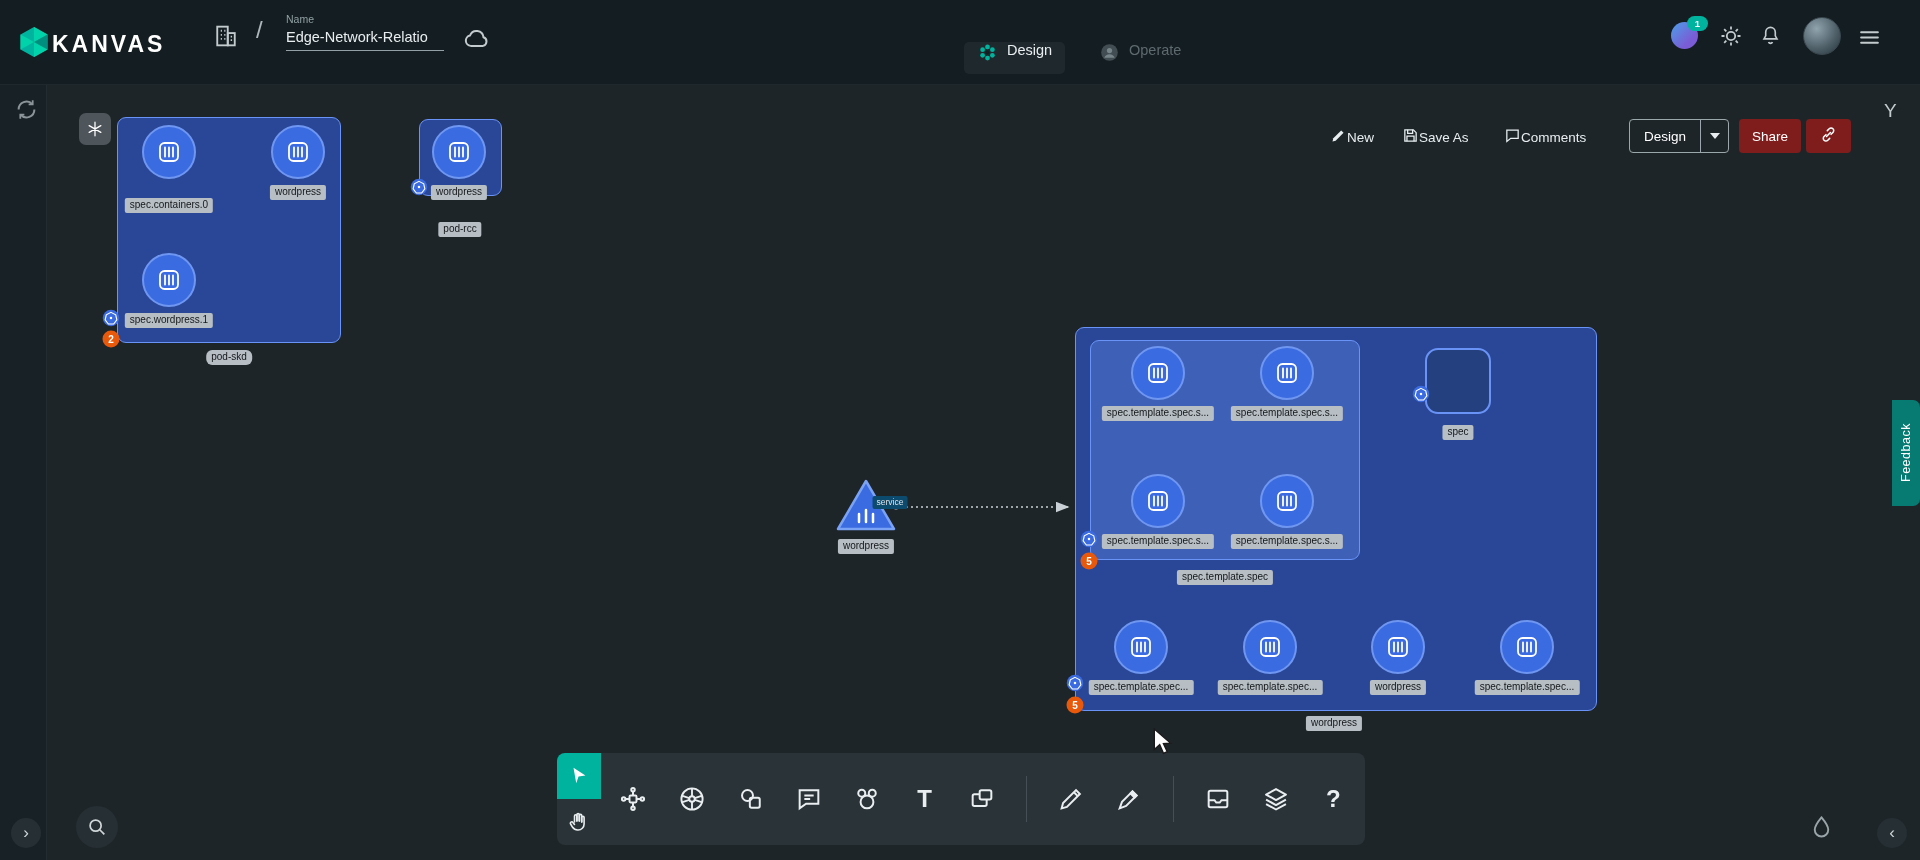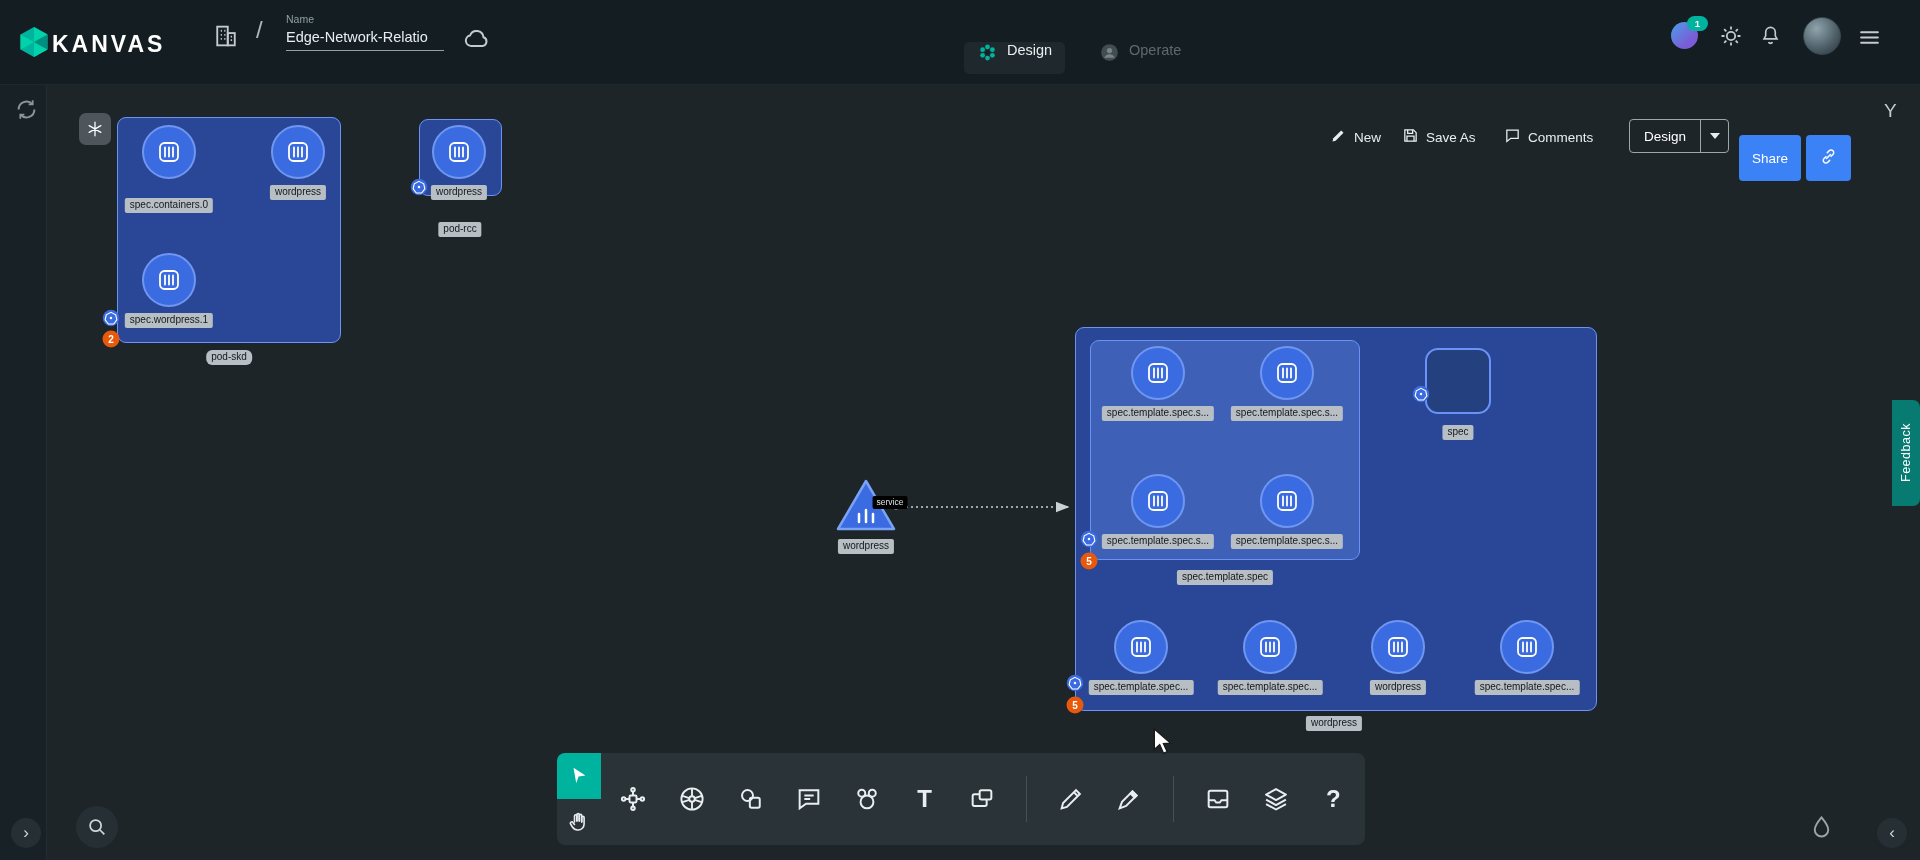--- a/index.html
+++ b/index.html
@@ -29,51 +29,51 @@
   .avatar{width:36px;height:36px;border-radius:50%;
           background:radial-gradient(circle at 35% 30%,#90a4ae,#51626b 55%,#26333a);
           border:1px solid #3a474e;}
   
   .leftbar{position:absolute;left:0;top:84px;bottom:0;width:46px;background:#182125;
            border-right:1px solid rgba(255,255,255,0.05);z-index:10;}
   .round-chip{position:absolute;width:30px;height:30px;border-radius:50%;background:#262f34;
               color:#cfd6d9;display:flex;align-items:center;justify-content:center;
               font-size:17px;cursor:pointer;z-index:12;}
   
-  .txtbtn{position:absolute;top:122px;height:30px;display:flex;align-items:center;gap:7px;
+  .txtbtn{position:absolute;top:122px;height:30px;display:flex;align-items:center;
           color:#e8eef0;font-size:13.5px;cursor:pointer;z-index:20;}
   .actions-btn{position:absolute;left:1629px;top:119px;height:34px;display:flex;align-items:stretch;
                border:1px solid #9aa7ab;border-radius:4px;color:#fff;cursor:pointer;z-index:20;box-sizing:border-box;}
   .actions-main{padding:0 14px;display:flex;align-items:center;font-size:13.5px;}
   .actions-caret{width:27px;border-left:1px solid #9aa7ab;display:flex;align-items:center;justify-content:center;}
   .caret-down{width:0;height:0;border-left:5px solid transparent;border-right:5px solid transparent;
               border-top:6px solid #e8eef0;}
-  .green-btn{position:absolute;top:119px;height:46px;background:#3b82f6;border-radius:4px;color:#fff;
-             display:flex;align-items:center;justify-content:center;font-size:13.5px;cursor:pointer;z-index:20;margin-top:16px;}
+  .green-btn{position:absolute;top:119px;height:34px;background:#7f1d1d;border-radius:4px;color:#fff;
+             display:flex;align-items:center;justify-content:center;font-size:13.5px;cursor:pointer;z-index:20;}
   .struct-toggle{position:absolute;left:1884px;top:100px;font-size:19px;color:#c3cbcf;z-index:20;cursor:pointer;}
   
   .feedback{position:absolute;right:0;top:400px;width:28px;height:106px;background:#077a72;
             border-radius:7px 0 0 7px;color:#fff;font-size:12.5px;letter-spacing:0.5px;
             display:flex;align-items:center;justify-content:center;
             writing-mode:vertical-rl;transform:rotate(180deg);cursor:pointer;z-index:20;}
   
   #diagram{position:absolute;inset:0;z-index:5;}
   .cy-group{position:absolute;background:rgba(42,74,160,0.92);border:1.6px solid #6a93f8;
             border-radius:9px;z-index:1;box-sizing:border-box;}
   .cy-group.inner{background:rgba(88,126,225,0.45);z-index:2;}
   .node-circle{position:absolute;width:54px;height:54px;margin:-27px 0 0 -27px;border-radius:50%;
                background:#3b6be0;border:2px solid #6f97f2;display:flex;align-items:center;
                justify-content:center;z-index:4;box-sizing:border-box;}
   .node-rect{position:absolute;width:66px;height:66px;margin:-33px 0 0 -33px;border-radius:13px;
              background:#24407e;border:2.5px solid #6a93f8;z-index:4;box-sizing:border-box;}
   .node-tri{position:absolute;margin:-27px 0 0 -31px;z-index:4;line-height:0;}
   .chip{position:absolute;transform:translateX(-50%);background:#b7bec4;color:#14181b;
         font-size:10px;line-height:1.25;padding:1px 5px;border-radius:2px;white-space:nowrap;
         max-width:118px;overflow:hidden;text-overflow:ellipsis;z-index:7;}
-  .chip.dark{background:#000000;color:#dfe5e8;font-size:8.5px;padding:1px 4px;z-index:8;}
+  .chip.dark{background:#0c4a6e;color:#dfe5e8;font-size:8.5px;padding:1px 4px;z-index:8;}
   .k8schip{position:absolute;width:18px;height:18px;transform:translate(-50%,-50%);z-index:6;line-height:0;cursor:pointer;}
   .countbadge{position:absolute;width:17px;height:17px;transform:translate(-50%,-50%);border-radius:50%;
               background:#e8590c;color:#fff;font-size:10px;font-weight:bold;display:flex;
               align-items:center;justify-content:center;z-index:6;cursor:pointer;}
   .flake-chip{position:absolute;left:79px;top:113px;width:32px;height:32px;border-radius:7px;
               background:#4e565b;display:flex;align-items:center;justify-content:center;z-index:6;line-height:0;}
   #edge-svg{position:absolute;inset:0;z-index:3;pointer-events:none;}
   
   .toolbar{position:absolute;left:557px;top:753px;display:flex;z-index:25;}
   .tool-col{display:flex;flex-direction:column;width:44px;}

